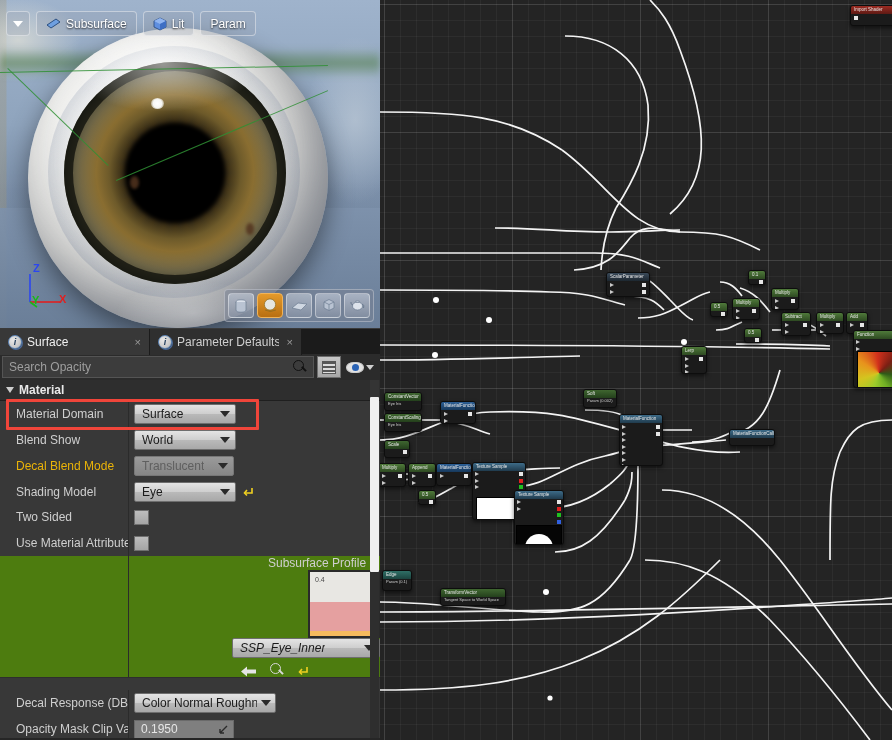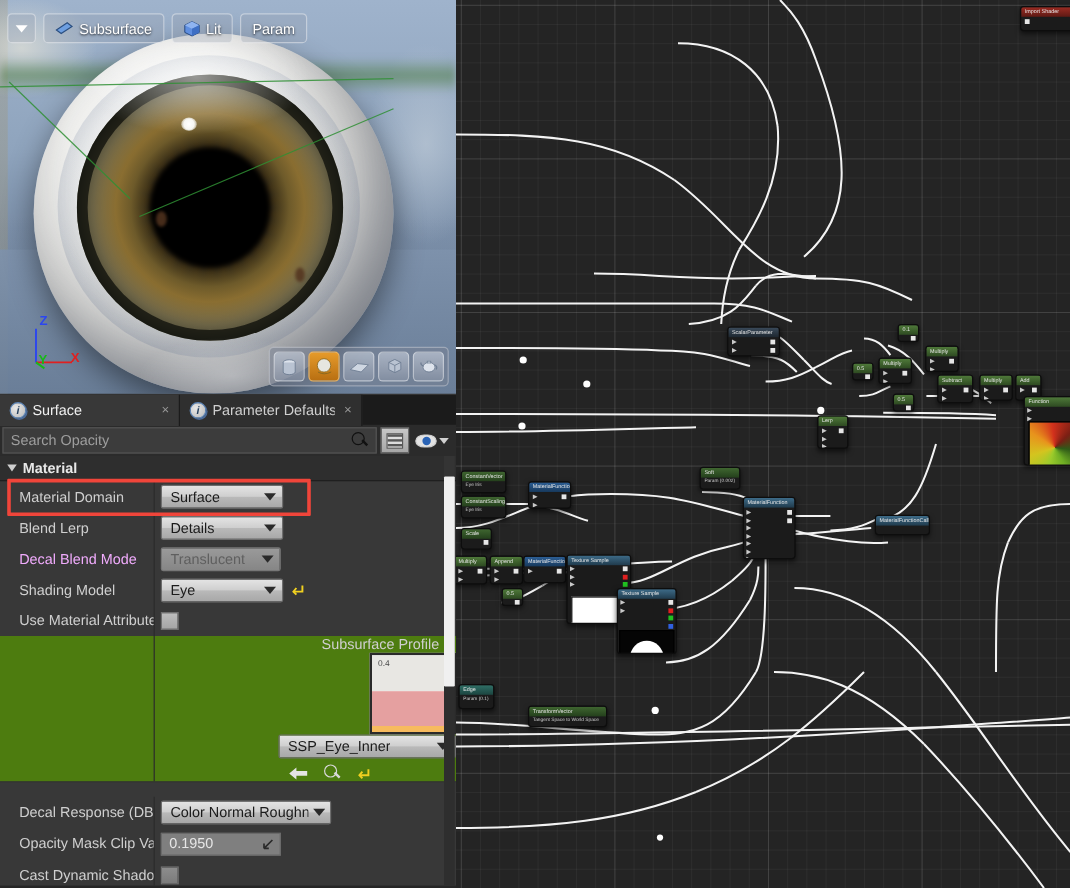--- a/index.html
+++ b/index.html
@@ -171,21 +171,21 @@
     color:#e8e8e8; font-size:12px; font-weight:bold; border-bottom:1px solid #1f1f1f;
   }
   .tri-open { width:0;height:0;border-left:4px solid transparent;border-right:4px solid transparent;border-top:6px solid #cfcfcf; }
 
   .prop-list { position:relative; }
   .prop-row { display:flex; align-items:center; min-height:26px; position:relative; }
   .prop-label {
     width:128px; min-width:128px; padding-left:16px; color:#cfcfcf; font-size:12px;
     white-space:nowrap; overflow:hidden;
   }
-  .prop-label.dim { color:#f0abfc; }
+  .prop-label.dim { color:#eab308; }
   .col-divider { position:absolute; left:128px; top:0; bottom:0; width:1px; background:#2b2b2b; }
   .prop-value { flex:1; padding-left:6px; display:flex; align-items:center; gap:6px; }
 
   .combo {
     height:20px; min-width:100px; display:flex; align-items:center; justify-content:space-between;
     padding:0 5px 0 7px; color:#1b1b1b; font-size:12px;
     background: linear-gradient(180deg,#e4e4e4 0%, #cfcfcf 48%, #b9b9b9 52%, #a8a8a8 100%);
     border:1px solid #6e6e6e; border-radius:2px;
   }
   .combo.disabled { background: linear-gradient(180deg,#9a9a9a,#868686); color:#5f5f5f; border-color:#777; }
@@ -209,21 +209,21 @@
     position:absolute; border:3px solid #f0453a; pointer-events:none; border-radius:1px;
   }
 
   
   .ssp-row { display:flex; min-height:72px; align-items:flex-end; position:relative; background:#4d7c0f;flex-direction:column; }
   .ssp-thumb { width:72px;height:68px; background:#fff; border:2px solid #2a2a2a; position:relative; overflow:hidden; }
   .ssp-thumb .t1 { position:absolute; left:0;top:0;width:100%;height:47%; background:#e8e7e3; }
   .ssp-thumb .t2 { position:absolute; left:0;top:47%;width:100%;height:45%; background:#e5a0a0; }
   .ssp-thumb .t3 { position:absolute; left:0;bottom:0;width:100%;height:8%; background:#f7bb5e; }
   .ssp-thumb .tnum { position:absolute; left:5px; top:4px; font-size:7px; color:#4a4a4a; font-family:"Liberation Sans",sans-serif; }
-  .ssp-right { display:flex; flex-direction:column; gap:5px; padding-left:4px; }
+  .ssp-right { display:flex; flex-direction:column; gap:5px; padding-left:4px;font-style:italic; }
   .ssp-actions { display:flex; align-items:center; gap:13px; padding-left:8px; }
   .back-arrow { width:17px;height:13px; position:relative; }
 
   .divider-row { height:1px; background:#2e2e2e; }
   .gap-row { height:12px; background:#383838; }
 
   
   .det-scroll { position:absolute; right:1px; top:0; width:9px; height:100%; background:#2e2e2e; }
   .det-thumb { position:absolute; right:1px; top:17px; width:9px; height:175px; background:#f0f0f0; border-radius:1px; }
   .det-scroll-top { position:absolute; right:1px; top:0; width:9px; height:17px; background:#343434; }
@@ -415,24 +415,24 @@
           <div class="prop-label">Material Domain</div>
           <div class="prop-value">
             <div class="combo" style="width:102px;">
               <span class="cv">Surface</span>
               <span class="tri-combo"></span>
             </div>
           </div>
         </div>
 
         <div class="prop-row">
-          <div class="prop-label">Blend Lerp</div>
+          <div class="prop-label">Blend Show</div>
           <div class="prop-value">
             <div class="combo" style="width:102px;">
-              <span class="cv">Details</span>
+              <span class="cv">World</span>
               <span class="tri-combo"></span>
             </div>
           </div>
         </div>
 
         <div class="prop-row">
           <div class="prop-label dim">Decal Blend Mode</div>
           <div class="prop-value">
             <div class="combo disabled" style="width:98px;text-align:center;">
               <span class="cv">Translucent</span>
@@ -450,20 +450,26 @@
             </div>
             <span class="reset-ico">
               <svg width="13" height="13" viewBox="0 0 13 13">
                 <path d="M10 3 L10 8 L3 8" fill="none" stroke="#f0d020" stroke-width="1.6"></path>
                 <path d="M5 5 L2.5 8 L5 10.5" fill="none" stroke="#f0d020" stroke-width="1.6"></path>
               </svg>
             </span>
           </div>
         </div>
 
+        <div class="prop-row">
+          <div class="prop-label">Two Sided</div>
+          <div class="prop-value">
+            <span class="checkbox"></span>
+          </div>
+        </div>
 
         <div class="prop-row">
           <div class="prop-label">Use Material Attributes</div>
           <div class="prop-value">
             <span class="checkbox"></span>
           </div>
         </div>
 
         <div class="ssp-row">
           <div class="col-divider"></div>

